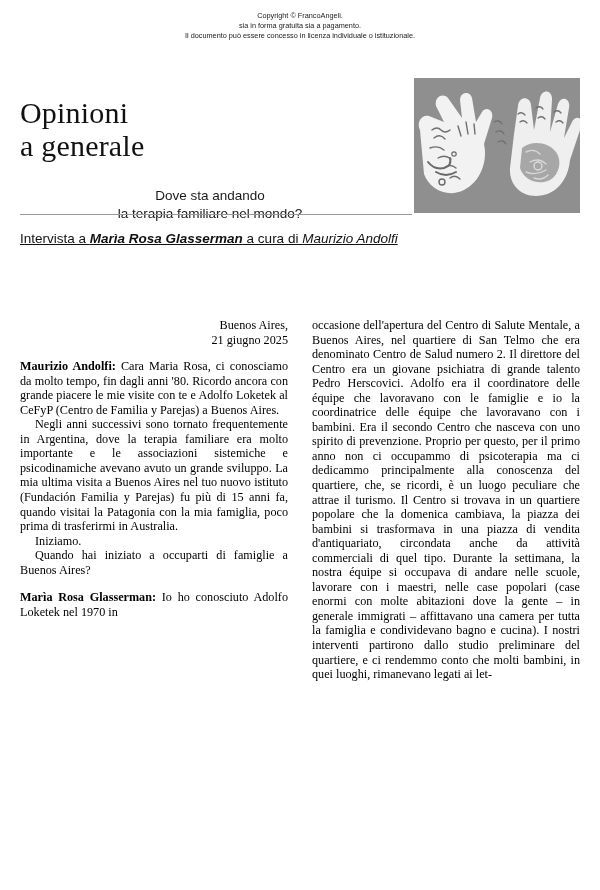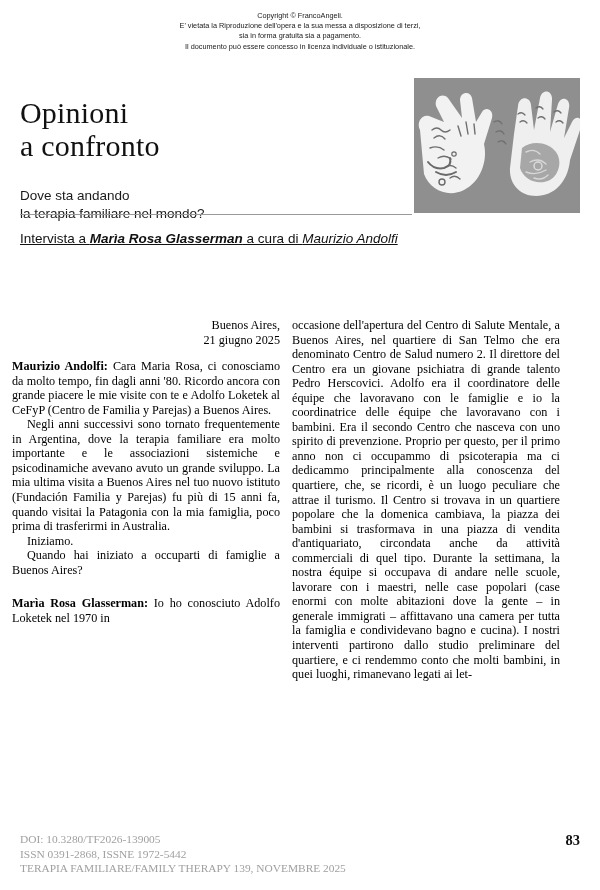--- a/index.html
+++ b/index.html
@@ -48,20 +48,21 @@
     color: #111111;
   }
   .title-line { display: block; }
   .subtitle {
     margin-top: 25px;
     font-family: "Liberation Sans", sans-serif;
     font-size: 13.5px;
     line-height: 17.5px;
     font-weight: 400;
     color: #1a1a1a;
+    text-align: center;
   }
   .subtitle-line { display: block; }
 
   
   .cover-photo {
     position: absolute;
     left: 414px;
     top: 78px;
     width: 166px;
     height: 135px;
@@ -91,47 +92,47 @@
     line-height: 18px;
     color: #111111;
     text-decoration: underline;
   }
   .byline b { font-weight: 700; font-style: italic; }
   .byline i { font-style: italic; }
 
   
   .columns {
     position: absolute;
-    left: 12px;
+    left: 20px;
     top: 318px;
     width: 560px;
     height: 505px;
     display: flex;
-    gap: 12px;
+    gap: 24px;
   }
   .col {
     width: 268px;
     font-family: "Liberation Serif", serif;
     font-size: 12.2px;
     line-height: 14.55px;
     text-align: justify;
     color: #000000;
     hyphens: none;
   }
   .dateline {
     text-align: right;
     margin: 0 0 12px 0;
   }
   .dateline span { display: block; }
   .col p {
     margin: 0;
     text-indent: 15px;
   }
   .col p.no-indent { text-indent: 0; }
-  .col p.gap-before { margin-top: 19px; }
+  .col p.gap-before { margin-top: 13px; }
   .col p b { font-weight: 700; }
 
   
   .footer {
     position: absolute;
     left: 20px;
     top: 832px;
     width: 560px;
   }
   .footer-meta {
@@ -151,29 +152,28 @@
     color: #111111;
   }
 </style>
 </head>
 <body>
 
 <div class="page">
 
   <div class="copyright">
     <div>Copyright © FrancoAngeli.</div>
-    <div>E' vietata la Riproduzione dell'opera e la sua messa a disposizione di terzi,</div>
     <div>sia in forma gratuita sia a pagamento.</div>
     <div>Il documento può essere concesso in licenza individuale o istituzionale.</div>
   </div>
 
   <div class="masthead">
     <div class="title">
       <span class="title-line">Opinioni</span>
-      <span class="title-line">a confronto</span>
+      <span class="title-line">a generale</span>
     </div>
     <div class="subtitle">
       <span class="subtitle-line">Dove sta andando</span>
       <span class="subtitle-line">la terapia familiare nel mondo?</span>
     </div>
   </div>
 
   <div class="cover-photo">
     <svg width="166" height="135" viewBox="0 0 166 135" xmlns="http://www.w3.org/2000/svg" aria-hidden="true">
       <rect x="0" y="0" width="166" height="135" fill="#8f8f8f"></rect>
@@ -245,22 +245,14 @@
       <p>Quando hai iniziato a occuparti di famiglie a Buenos Aires?</p>
       <p class="no-indent gap-before"><b>Marìa Rosa Glasserman:</b><span> Io ho conosciuto Adolfo Loketek nel 1970 in</span></p>
     </div>
 
     <div class="col">
       <p class="no-indent">occasione dell'apertura del Centro di Salute Mentale, a Buenos Aires, nel quartiere di San Telmo che era denominato Centro de Salud numero 2. Il direttore del Centro era un giovane psichiatra di grande talento Pedro Herscovici. Adolfo era il coordinatore delle équipe che lavoravano con le famiglie e io la coordinatrice delle équipe che lavoravano con i bambini. Era il secondo Centro che nasceva con uno spirito di prevenzione. Proprio per questo, per il primo anno non ci occupammo di psicoterapia ma ci dedicammo principalmente alla conoscenza del quartiere, che, se ricordi, è un luogo peculiare che attrae il turismo. Il Centro si trovava in un quartiere popolare che la domenica cambiava, la piazza dei bambini si trasformava in una piazza di vendita d'antiquariato, circondata anche da attività commerciali di quel tipo. Durante la settimana, la nostra équipe si occupava di andare nelle scuole, lavorare con i maestri, nelle case popolari (case enormi con molte abitazioni dove la gente – in generale immigrati – affittavano una camera per tutta la famiglia e condividevano bagno e cucina). I nostri interventi partirono dallo studio preliminare del quartiere, e ci rendemmo conto che molti bambini, in quei luoghi, rimanevano legati ai let-</p>
     </div>
 
   </div>
 
-  <div class="footer">
-    <div class="footer-meta">
-      <div>DOI: 10.3280/TF2026-139005</div>
-      <div>ISSN 0391-2868, ISSNE 1972-5442</div>
-      <div>TERAPIA FAMILIARE/FAMILY THERAPY 139, NOVEMBRE 2025</div>
-    </div>
-    <div class="page-number">83</div>
-  </div>
 
 </div>
 
 </body></html>

